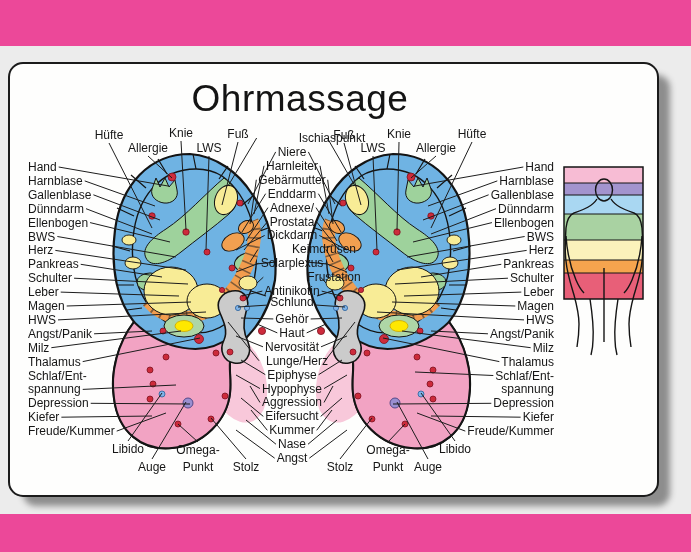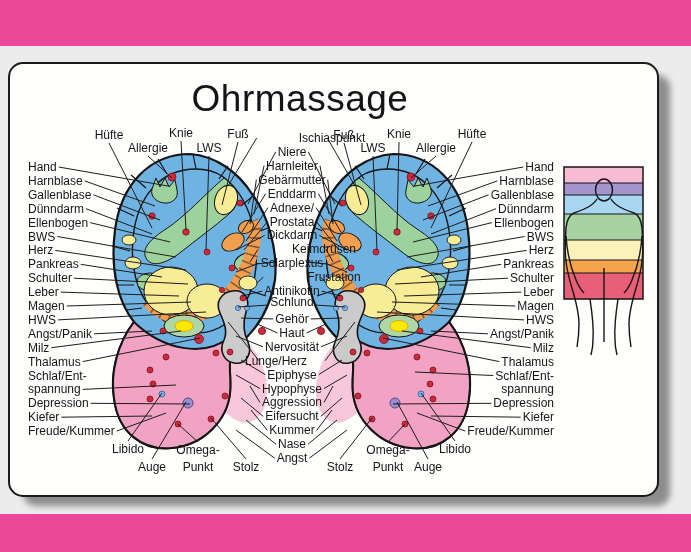--- a/index.html
+++ b/index.html
@@ -284,21 +284,21 @@
       <span class="lbl center" style="left: 292px; top: 214.52px;">Prostata</span>
       <span class="lbl center" style="left: 292px; top: 228.44px;">Dickdarm</span>
       <span class="lbl center" style="left: 292px; top: 242.36px; margin-left: 32px;">Keimdrüsen</span>
       <span class="lbl center" style="left: 292px; top: 256.28px;">Solarplexus</span>
       <span class="lbl center" style="left: 292px; top: 270.2px; margin-left: 42px;">Frustation</span>
       <span class="lbl center" style="left: 292px; top: 284.12px;">Antinikotin</span>
       <span class="lbl center" style="left: 292px; top: 295px;">Schlund</span>
       <span class="lbl center" style="left: 292px; top: 311.96px;">Gehör</span>
       <span class="lbl center" style="left: 292px; top: 325.88px;">Haut</span>
       <span class="lbl center" style="left: 292px; top: 339.8px;">Nervosität</span>
-      <span class="lbl center" style="left: 276px; top: 353.72px;">Lunge/Herz</span>
+      <span class="lbl center" style="left: 297px; top: 353.72px;">Lunge/Herz</span>
       <span class="lbl center" style="left: 292px; top: 367.64px;">Epiphyse</span>
       <span class="lbl center" style="left: 292px; top: 381.56px;">Hypophyse</span>
       <span class="lbl center" style="left: 292px; top: 395.48px;">Aggression</span>
       <span class="lbl center" style="left: 292px; top: 409.4px;">Eifersucht</span>
       <span class="lbl center" style="left: 292px; top: 423.32px;">Kummer</span>
       <span class="lbl center" style="left: 292px; top: 437.24px;">Nase</span>
       <span class="lbl center" style="left: 292px; top: 451.16px;">Angst</span>
       <span class="lbl center" style="left: 109px; top: 128px;">Hüfte</span>
       <span class="lbl center" style="left: 148px; top: 141px;">Allergie</span>
       <span class="lbl center" style="left: 181px; top: 126px;">Knie</span>

